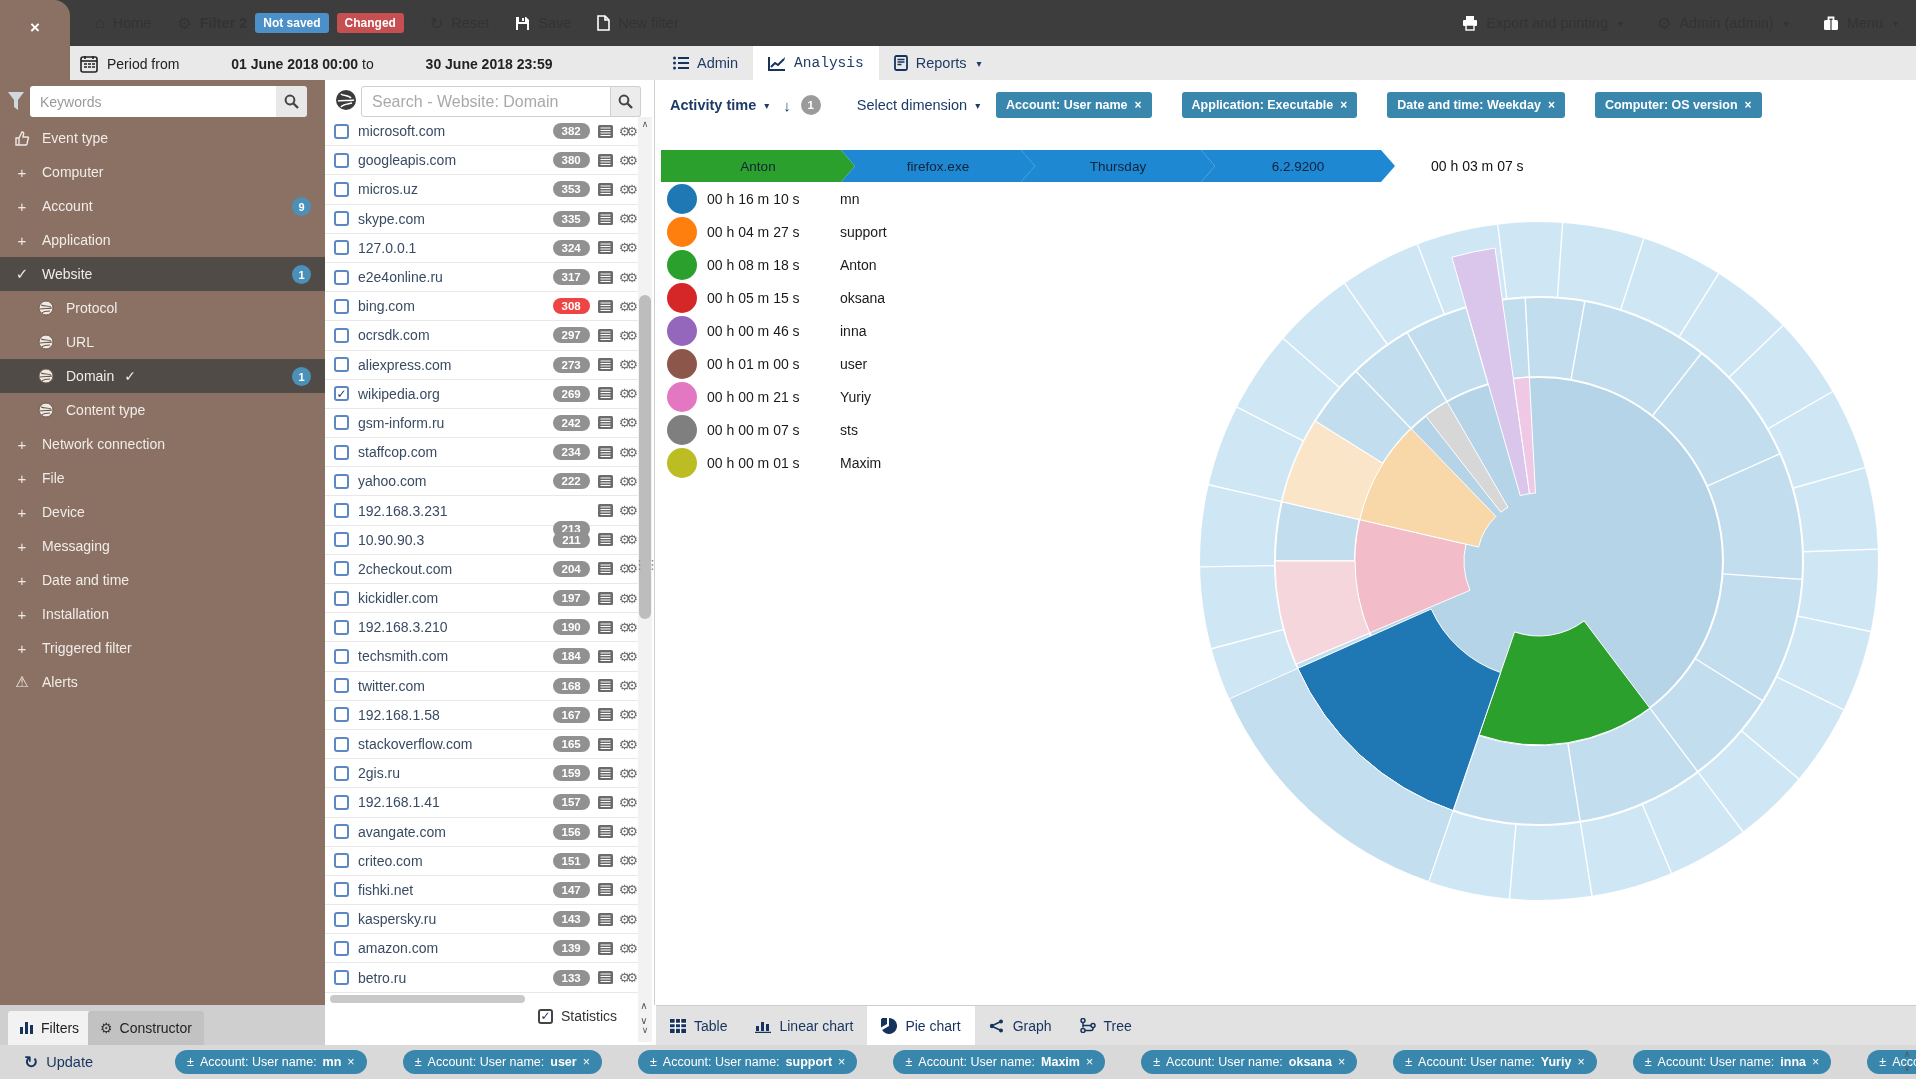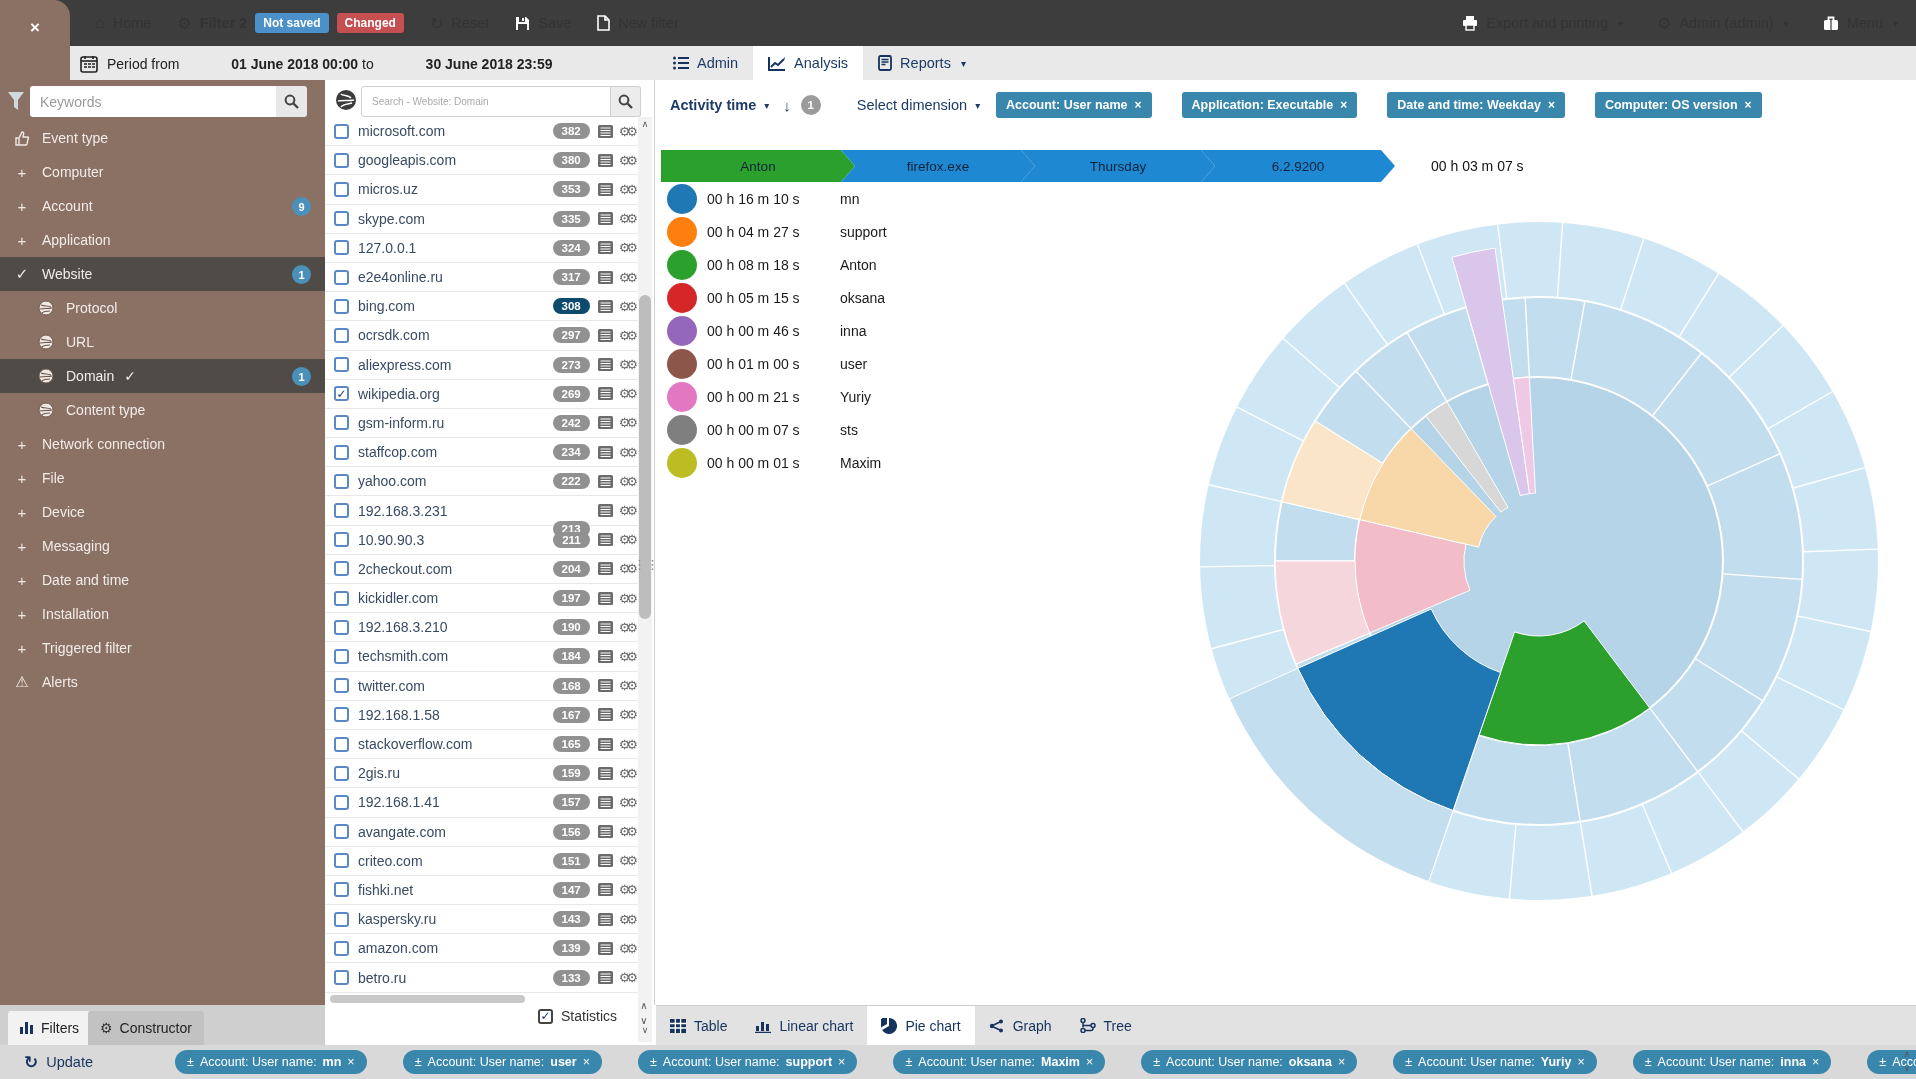--- a/index.html
+++ b/index.html
@@ -20,21 +20,21 @@
   .caret { font-size:10px; margin-left:2px; }
   #filter-name { font-weight:bold; }
 
   
   #strip { position:absolute; left:70px; top:46px; width:1846px; height:34px; background:#e9e9e9; z-index:10; }
   #period { position:absolute; left:80px; top:50px; height:27px; display:flex; align-items:center; gap:9px;
     color:#222; cursor:pointer; z-index:12;}
   #period b { font-weight:bold;margin-left:48px; }
   #main-tabs { position:absolute; left:658px; top:46px; height:34px; display:flex; z-index:12; }
   .mtab { display:flex; align-items:center; gap:8px; padding:0 15px; color:#1d3b66; cursor:pointer; height:34px; font-size:14.5px;}
-  .mtab.active { background:#ffffff; }
+  .mtab.active { background:#ffffff;font-family:Liberation Mono, monospace; }
 
   
   #sidebar { position:absolute; left:0; top:46px; width:325px; height:1033px; background:#8b7164; z-index:5; }
   #kw-row { position:absolute; left:0; top:40px; width:325px; height:32px; }
   #kw-funnel { position:absolute; left:8px; top:6px; }
   #kw-input { position:absolute; left:30px; top:0; width:246px; height:31px; border:none; border-radius:3px 0 0 3px;
     padding:0 10px; font-size:14px; color:#333; background:#fff; font-family:inherit;}
   #kw-input::placeholder { color:#9a9a9a; }
   #kw-btn { position:absolute; left:276px; top:0; width:31px; height:31px; background:#e8e8e8; border-radius:0 3px 3px 0;
     display:flex; align-items:center; justify-content:center; cursor:pointer; }
@@ -53,21 +53,21 @@
     color:#222; cursor:pointer; border-radius:3px 3px 0 0; font-size:14px;}
   #tab-filters { left:8px; background:#f2f2f2; }
   #tab-constructor { left:88px; background:#c2c2c2; }
 
   
   #listcol { position:absolute; left:325px; top:80px; width:330px; height:925px; background:#fff; z-index:6;
     border-right:1px solid #cfcfcf; }
   #list-search { position:absolute; left:0; top:6px; width:330px; height:31px; }
   #ls-globe { position:absolute; left:10px; top:3px; }
   #ls-input { position:absolute; left:36px; top:0; width:250px; height:31px; border:1px solid #cfcfcf; border-radius:3px 0 0 3px;
-    padding:0 10px; font-size:10px; color:#333; font-family:inherit; }
+    padding:0 10px; font-size:16px; color:#333; font-family:inherit; }
   #ls-input::placeholder { color:#a9a9a9; }
   #ls-btn { position:absolute; left:286px; top:0; width:30px; height:31px; background:#ececec; border:1px solid #cfcfcf; border-left:none;
     border-radius:0 3px 3px 0; display:flex; align-items:center; justify-content:center; cursor:pointer; }
   #domain-rows { position:absolute; left:0; top:37px; width:313px; }
   .d-row { height:29.2px; display:flex; align-items:center; border-bottom:1px solid #e8e8e8; padding-left:9px; cursor:pointer; }
   .d-check { width:15px; height:15px; border:2px solid #5b87c5; border-radius:3px; background:#fff; margin-right:9px;
     display:flex; align-items:center; justify-content:center; font-size:12px; font-weight:bold; color:#1d3b66; flex:none; }
   .d-label { color:#394b63; font-size:14px; flex:1 1 auto; white-space:nowrap; overflow:hidden; }
   .d-count { background:#919191; color:#fff; font-size:11.5px; font-weight:bold; border-radius:10px; padding:2px 9px; margin-right:8px; }
   .d-act { display:flex; align-items:center; gap:6px; margin-right:4px; }
@@ -349,21 +349,21 @@
               <rect x="0" y="0" width="15" height="13" rx="1.5" fill="#6b6b6b"></rect>
               <path d="M2.5 3h10M2.5 5.5h10M2.5 8h10M2.5 10.5h10" stroke="#fff" stroke-width="1.2"></path>
             </svg>
           </span>
           <span class="gear-pair">⚙⚙</span>
         </span>
       </div>
       <div class="d-row">
         <span class="d-check"></span>
         <span class="d-label">bing.com</span>
-        <span class="d-count" style="background: #0c4a6e;">308</span>
+        <span class="d-count" style="background: #ef4444;">308</span>
         <span class="d-act">
           <span>
             <svg width="15" height="13" viewBox="0 0 15 13">
               <rect x="0" y="0" width="15" height="13" rx="1.5" fill="#6b6b6b"></rect>
               <path d="M2.5 3h10M2.5 5.5h10M2.5 8h10M2.5 10.5h10" stroke="#fff" stroke-width="1.2"></path>
             </svg>
           </span>
           <span class="gear-pair">⚙⚙</span>
         </span>
       </div>

